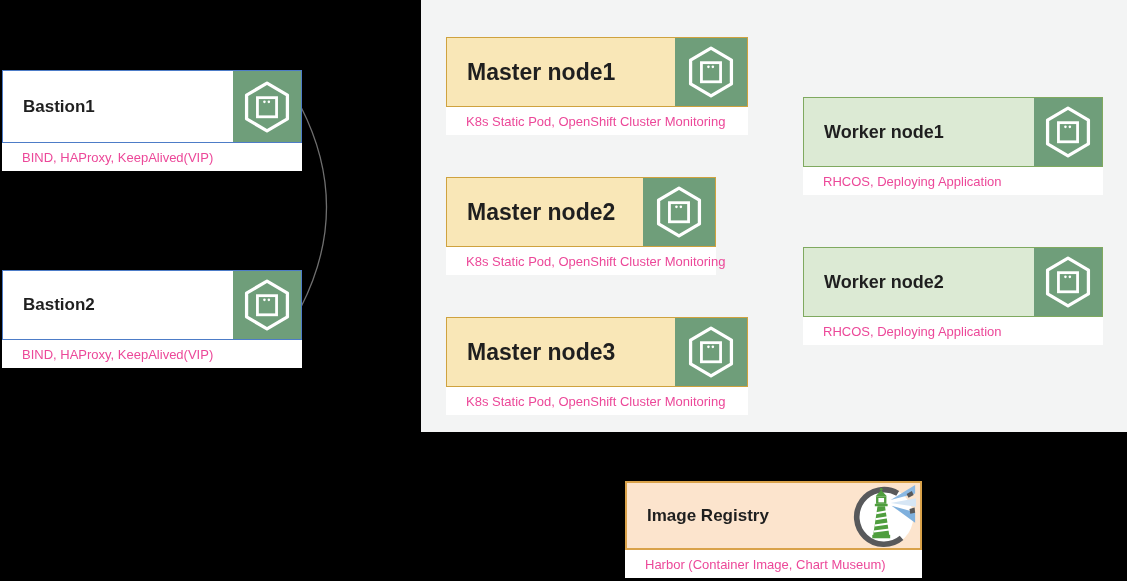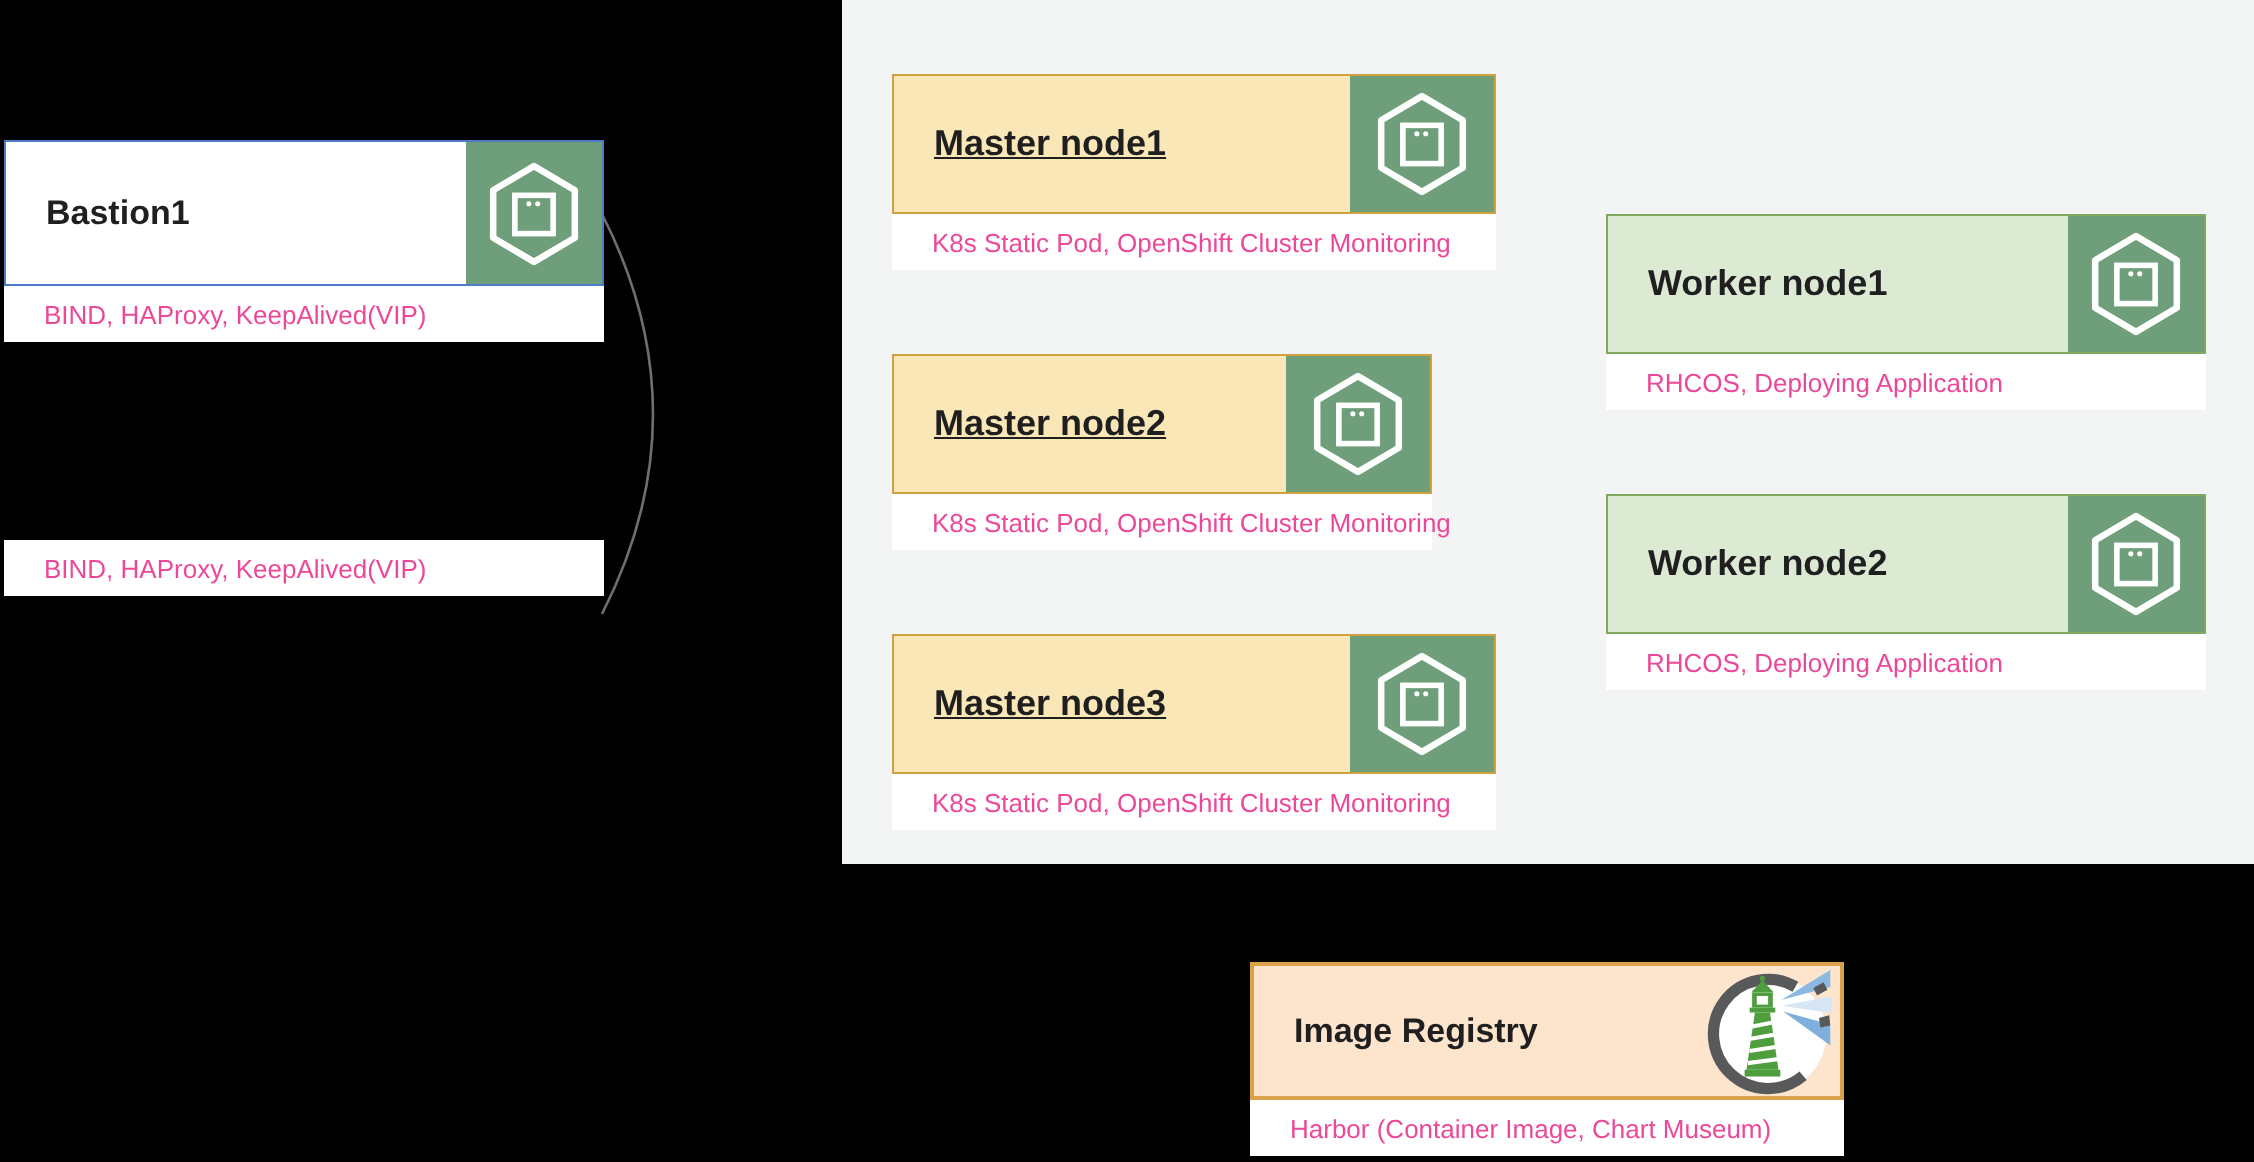--- a/index.html
+++ b/index.html
@@ -27,29 +27,29 @@
     background:#6f9e7a;display:flex;align-items:center;justify-content:center;
   }
   
   .bastion .box{background:#ffffff;border:1.6px solid #4d7cc7;height:73px;}
   #n-bastion2 .box{height:70px;}
   .bastion .title{font-size:17px;}
   #n-bastion1{left:2px;top:70px;width:300px;}
   #n-bastion2{left:2px;top:270px;width:300px;}
   
   .master .box{background:#f9e7b7;border:1.6px solid #cfa23e;height:70px;}
-  .master .title{font-size:18px;text-decoration:underline;}
+  .master .title{font-size:23px;}
   .master .iconbox{width:72px;}
   #n-master1{left:446px;top:37px;width:302px;}
   #n-master2{left:446px;top:177px;width:270px;}
   #n-master3{left:446px;top:317px;width:302px;}
   
   .worker .box{background:#dcead4;border:1.6px solid #7fa95f;height:70px;}
   .worker .title{font-size:18px;}
-  #n-worker1{left:803px;top:107px;width:300px;}
+  #n-worker1{left:803px;top:97px;width:300px;}
   #n-worker2{left:803px;top:247px;width:300px;}
   
   .registry .box{background:#fce4cd;border:2px solid #d9a24a;height:69px;}
   .registry .title{font-size:17px;}
   #n-registry{left:625px;top:481px;width:297px;text-align:right;}
   .harborbox{
     position:absolute;top:1px;right:2px;height:66px;width:66px;
     display:flex;align-items:center;justify-content:center;
   }
 </style>
@@ -71,20 +71,31 @@
         <rect x="15.8" y="16" width="16.4" height="16.4" fill="none" stroke="#ffffff" stroke-width="2.4"></rect>
         <circle cx="21.8" cy="19.6" r="1.1" fill="#ffffff"></circle>
         <circle cx="25.6" cy="19.6" r="1.1" fill="#ffffff"></circle>
       </svg>
     </div>
   </div>
   <div class="strip">BIND, HAProxy, KeepAlived(VIP)</div>
 </div>
 
 <div class="node bastion" id="n-bastion2">
+  <div class="box">
+    <span class="title">Bastion2</span>
+    <div class="iconbox">
+      <svg width="56" height="56" viewBox="0 0 48 48">
+        <path d="M24 3.5 L41.5 13.8 V34.2 L24 44.5 L6.5 34.2 V13.8 Z" fill="none" stroke="#ffffff" stroke-width="2.8" stroke-linejoin="round"></path>
+        <rect x="15.8" y="16" width="16.4" height="16.4" fill="none" stroke="#ffffff" stroke-width="2.4"></rect>
+        <circle cx="21.8" cy="19.6" r="1.1" fill="#ffffff"></circle>
+        <circle cx="25.6" cy="19.6" r="1.1" fill="#ffffff"></circle>
+      </svg>
+    </div>
+  </div>
   <div class="strip">BIND, HAProxy, KeepAlived(VIP)</div>
 </div>
 
 <div class="node master" id="n-master1">
   <div class="box">
     <span class="title">Master node1</span>
     <div class="iconbox">
       <svg width="56" height="56" viewBox="0 0 48 48">
         <path d="M24 3.5 L41.5 13.8 V34.2 L24 44.5 L6.5 34.2 V13.8 Z" fill="none" stroke="#ffffff" stroke-width="2.8" stroke-linejoin="round"></path>
         <rect x="15.8" y="16" width="16.4" height="16.4" fill="none" stroke="#ffffff" stroke-width="2.4"></rect>

